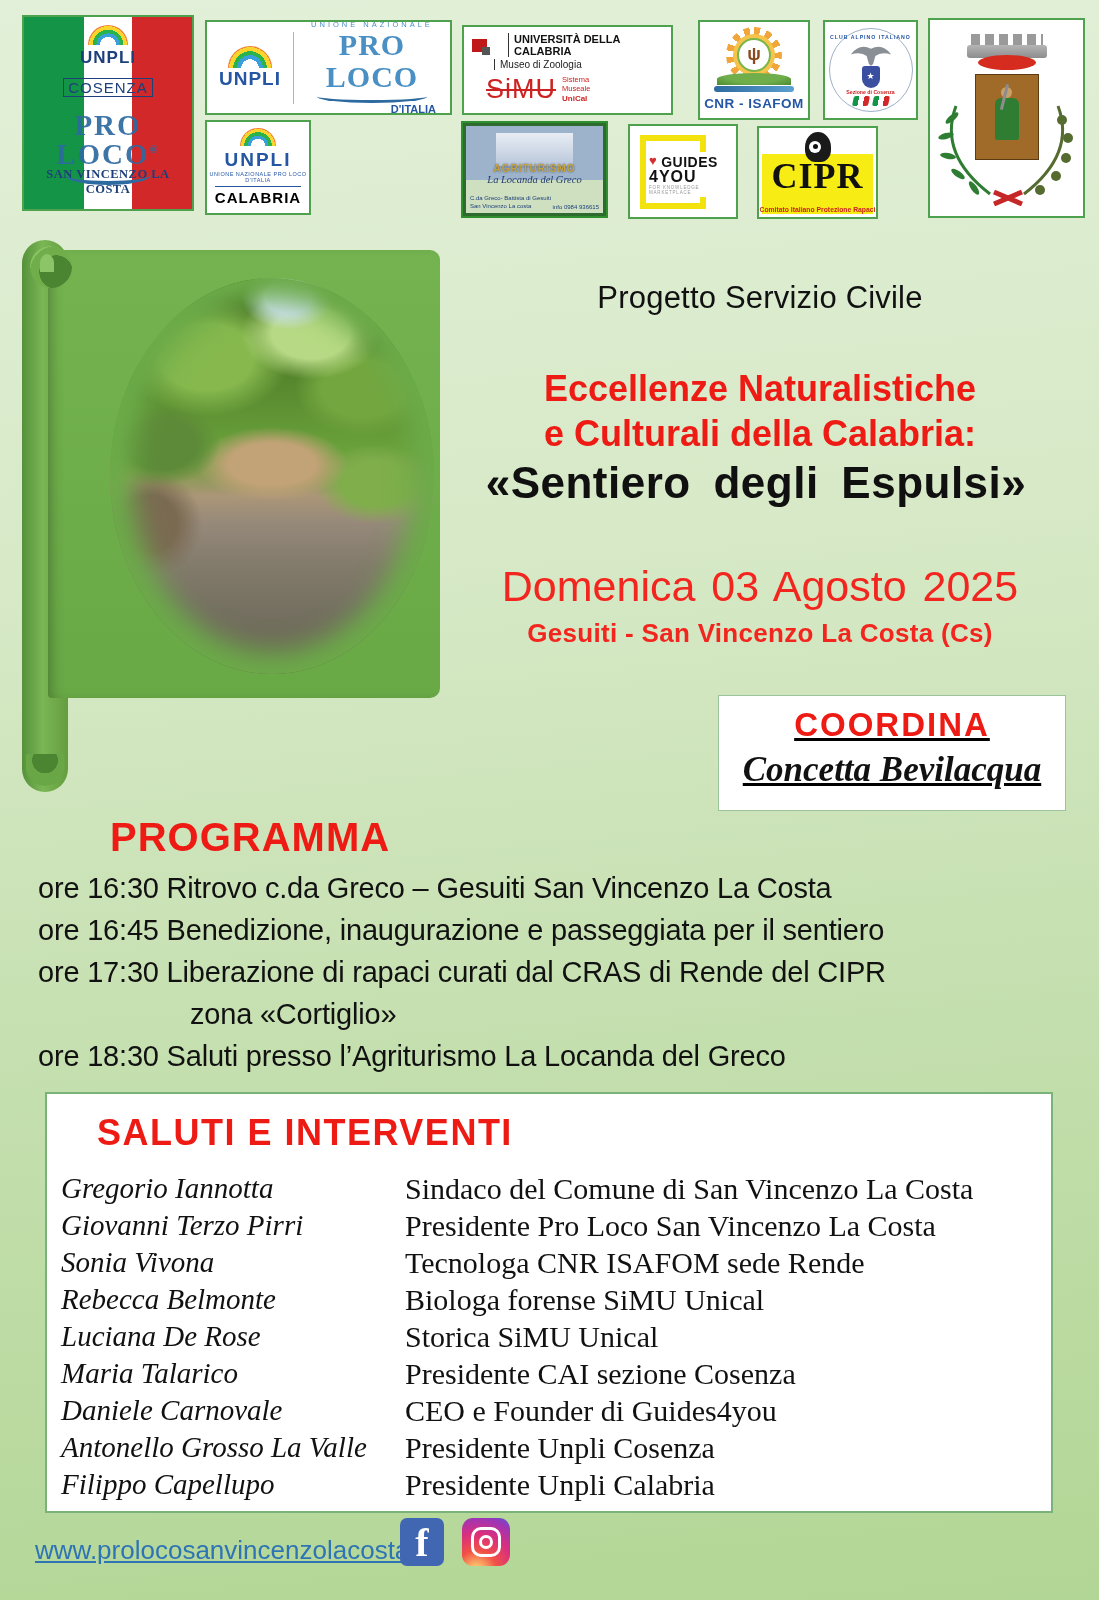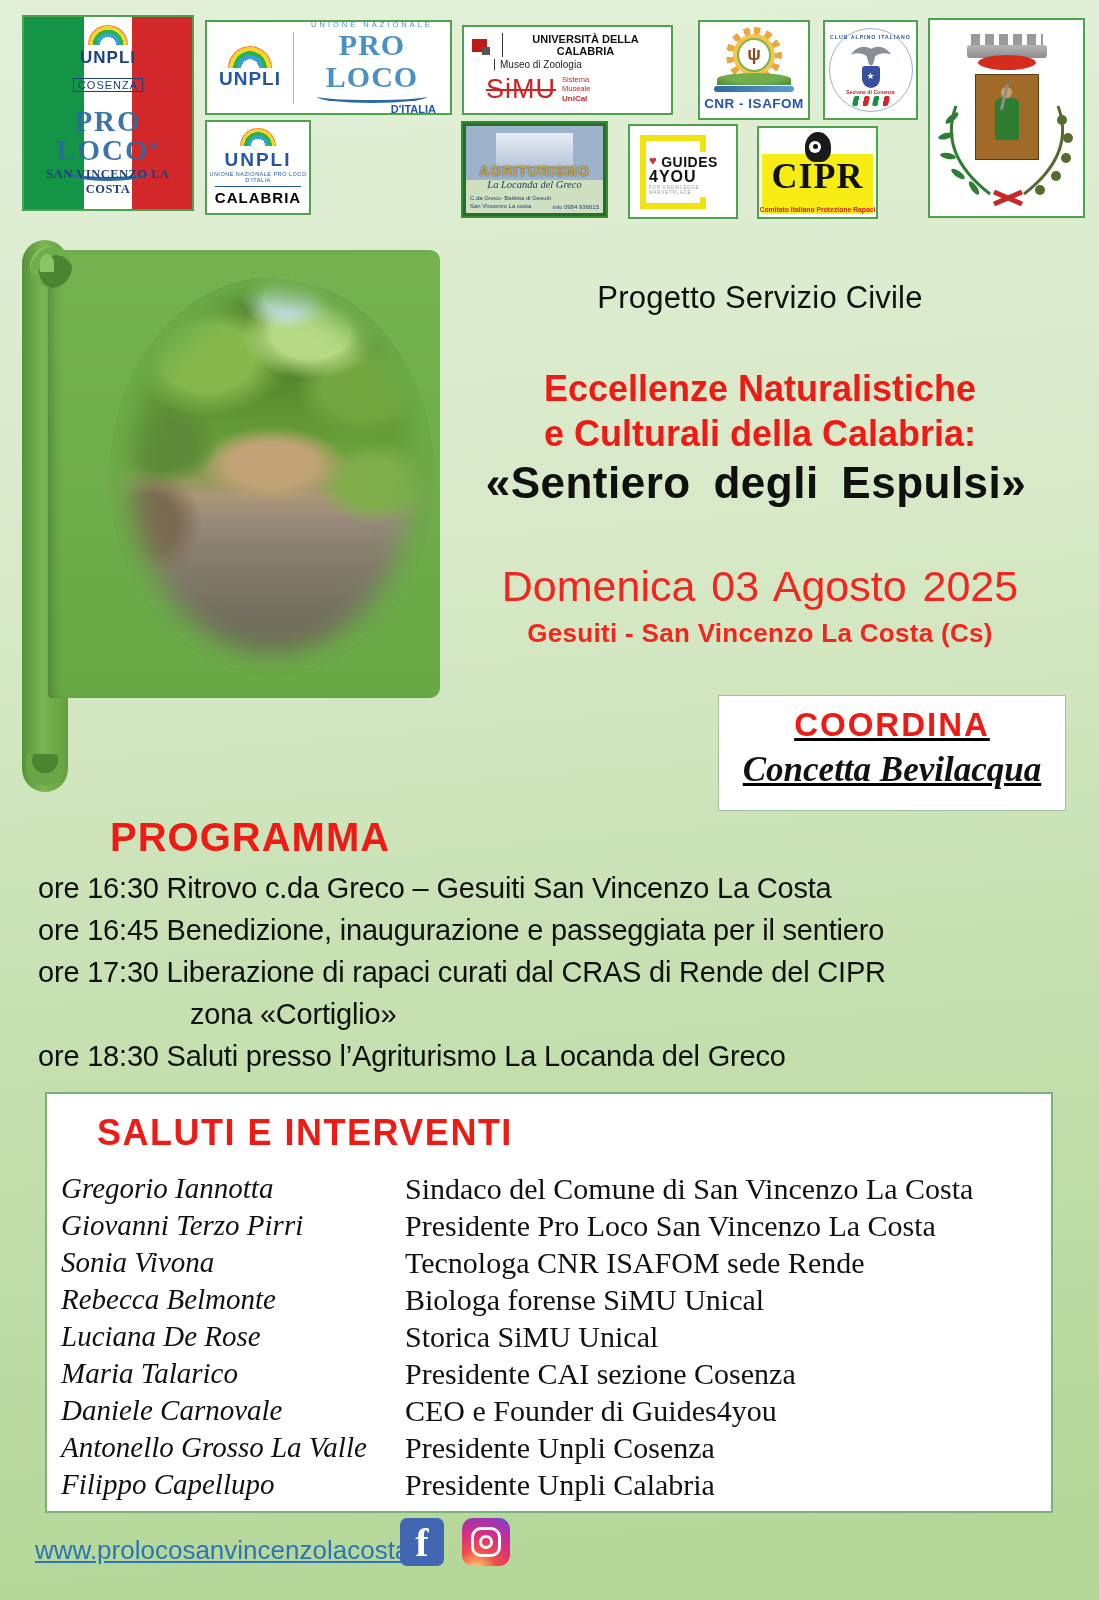--- a/index.html
+++ b/index.html
@@ -9,21 +9,21 @@
   
   .logo-box{position:absolute;background:#fff;border:2px solid #4ea24e;box-sizing:border-box;overflow:hidden;}
   
   .lg-svlc{left:22px;top:15px;width:172px;height:196px;
            background:linear-gradient(90deg,#149447 0 36%,#ffffff 36% 64%,#d3282a 64%);}
   .lg-svlc .inner{position:relative;width:100%;height:100%;text-align:center;}
   .rainbow{display:inline-block;border-radius:100px 100px 0 0;
            background:radial-gradient(circle at 50% 100%, #ffffff 0 28%, #3aa0dc 28% 41%, #2bb34b 41% 54%, #f9d42a 54% 67%, #f2803a 67% 80%, #e63946 80% 94%, transparent 94%);}
   .lg-svlc .rainbow{width:40px;height:20px;margin-top:8px;}
   .svlc-unpli{font-weight:bold;color:#1d3f7a;font-size:17px;letter-spacing:1px;line-height:1;}
-  .svlc-cosenza{display:inline-block;font-size:11px;color:#1d3f7a;border:1px solid #1d3f7a;padding:0 4px;margin-top:12px;letter-spacing:1px;}
+  .svlc-cosenza{display:inline-block;font-size:15px;color:#1d3f7a;border:1px solid #1d3f7a;padding:0 4px;margin-top:12px;letter-spacing:1px;}
   .svlc-proloco{font-family:"Liberation Serif",serif;font-weight:bold;color:#2d6aa0;font-size:29px;letter-spacing:2px;margin-top:14px;line-height:1;opacity:.92;}
   .svlc-swoosh{width:86px;height:16px;border-bottom:4px solid #2d6aa0;border-radius:50%;margin:-4px auto 0;}
   .svlc-bottom{position:absolute;bottom:12px;left:0;right:0;font-family:"Liberation Serif",serif;font-weight:bold;color:#1d3f7a;font-size:12.5px;letter-spacing:.5px;}
   
   .lg-unpli-it{left:205px;top:20px;width:247px;height:95px;display:flex;align-items:center;}
   .lg-unpli-it .left{width:86px;text-align:center;border-right:1px solid #9fb8d2;height:72px;display:flex;flex-direction:column;align-items:center;justify-content:center;}
   .lg-unpli-it .rainbow{width:44px;height:22px;}
   .lg-unpli-it .unpli{font-weight:bold;color:#2456a4;font-size:19px;letter-spacing:1px;}
   .lg-unpli-it .right{flex:1;text-align:center;padding:0 4px;}
   .lg-unpli-it .un-naz{font-size:7.5px;letter-spacing:3px;color:#4a90c4;}
@@ -31,34 +31,34 @@
   .lg-unpli-it .swoosh{width:110px;height:10px;border-bottom:3px solid #2d6aa0;border-radius:50%;margin:-2px auto 0;}
   .lg-unpli-it .ditalia{font-size:11px;color:#2456a4;text-align:right;padding-right:10px;font-weight:bold;}
   
   .lg-unpli-cal{left:205px;top:120px;width:106px;height:95px;text-align:center;}
   .lg-unpli-cal .rainbow{width:36px;height:18px;margin-top:6px;}
   .lg-unpli-cal .unpli{font-weight:bold;color:#2456a4;font-size:19px;letter-spacing:2px;line-height:1;}
   .lg-unpli-cal .tiny{font-size:5.5px;color:#2456a4;letter-spacing:.5px;margin-top:2px;}
   .lg-unpli-cal .calabria{font-weight:bold;color:#000000;font-size:15px;letter-spacing:1px;border-top:1px solid #2456a4;display:inline-block;margin-top:3px;padding-top:2px;}
   
   .lg-unical{left:462px;top:25px;width:211px;height:90px;padding:6px 8px;}
-  .lg-unical .row1{display:flex;align-items:center;gap:15px;text-align:center;}
+  .lg-unical .row1{display:flex;align-items:center;gap:21px;}
   .uni-sq{width:15px;height:13px;background:#c01818;position:relative;flex:0 0 auto;}
   .uni-sq:after{content:"";position:absolute;right:-3px;bottom:-3px;width:8px;height:8px;background:#555;}
   .lg-unical .uni-name{font-size:11px;font-weight:bold;color:#111;border-left:1.5px solid #333;padding-left:5px;line-height:1.1;}
   .lg-unical .museo{font-size:10px;color:#222;margin:2px 0 0 22px;border-left:1.5px solid #333;padding-left:5px;}
   .lg-unical .simu-row{display:flex;align-items:center;gap:6px;margin:4px 0 0 14px;}
   .simu{font-size:27px;color:#c22;text-decoration:line-through;letter-spacing:1px;}
   .simu-right{font-size:7.5px;color:#c22;line-height:1.15;}
   .simu-right b{font-size:8px;}
   
   .lg-agri{left:461px;top:121px;width:147px;height:97px;border-color:#2f8f2f;background:#2e6b2e;padding:3px;}
   .agri-inner{width:100%;height:100%;background:linear-gradient(180deg,#9db3cc 0 62%,#cfe0c0 62%);position:relative;text-align:center;box-sizing:border-box;}
   .agri-house{position:absolute;left:22%;top:8%;width:56%;height:38%;background:linear-gradient(180deg,#e8edf4,#b9c7da);box-shadow:0 2px 0 #8fa4bd;}
-  .agri-title{position:relative;top:42%;font-size:14px;font-weight:bold;color:#c9a43a;text-shadow:0 0 2px #3a4a6a;letter-spacing:1px;}
+  .agri-title{position:relative;top:42%;font-size:10px;font-weight:bold;color:#c9a43a;text-shadow:0 0 2px #3a4a6a;letter-spacing:1px;}
   .agri-name{position:relative;top:42%;font-family:"Liberation Serif",serif;font-style:italic;font-size:10.5px;color:#223a6b;}
   .agri-addr{position:absolute;bottom:3px;left:4px;text-align:left;font-size:6px;color:#1d3f7a;line-height:1.25;}
   .agri-info{position:absolute;bottom:3px;right:4px;text-align:right;font-size:6px;color:#1d3f7a;}
   
   .lg-cnr{left:698px;top:20px;width:112px;height:100px;text-align:center;}
   .cnr-sun{position:relative;width:56px;height:56px;margin:5px auto 0;border-radius:50%;
            background:repeating-conic-gradient(#f0a63a 0 14deg, #fff 14deg 28deg);}
   .cnr-sun .core{position:absolute;inset:7px;border-radius:50%;background:#f6c34c;}
   .cnr-sun .disc{position:absolute;inset:11px;border-radius:50%;background:#fff;border:2px solid #7ab648;box-sizing:border-box;}
   .cnr-tree{position:absolute;left:50%;top:50%;transform:translate(-50%,-55%);font-size:18px;color:#8a4b1f;font-weight:bold;line-height:1;}

